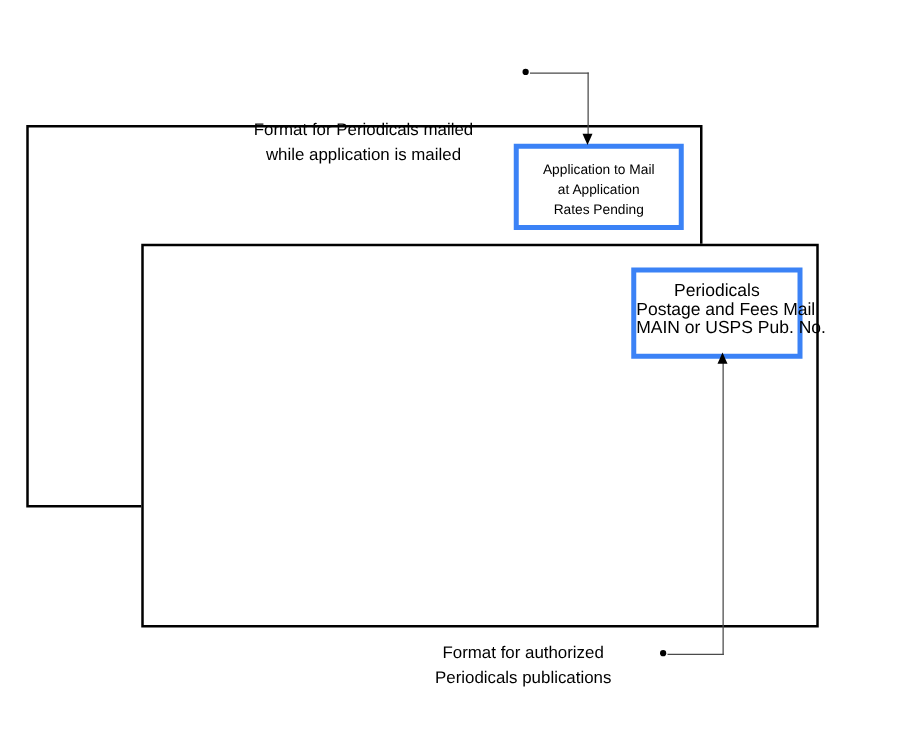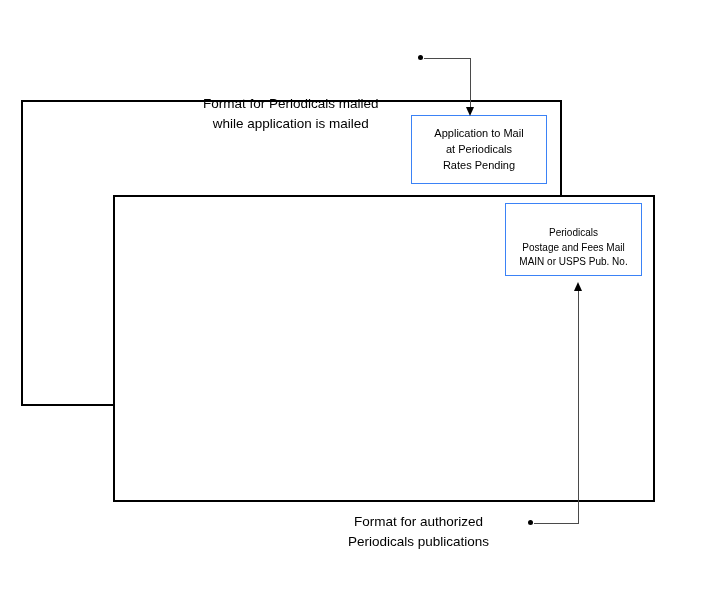--- a/index.html
+++ b/index.html
@@ -54,42 +54,42 @@
     width: 116px;
     height: 1px;
     background: #4d4d4d;
     margin: 7px 0 6px 0;
   }
   .legend-line { display: block; }
   
   .imprint-box {
     position: absolute;
     background: #ffffff;
-    border: 1px solid #3b82f6;
+    border: 4px solid #3b82f6;
     box-sizing: border-box;
     text-align: center;
     z-index: 5;
   }
   #imprint-application {
     left: 411px;
     top: 115px;
     width: 136px;
     height: 69px;
     font-size: 11px;
     line-height: 16px;
     padding-top: 9px;
   }
   #imprint-periodicals {
     left: 505px;
-    top: 203px;
+    top: 214px;
     width: 137px;
     height: 73px;
-    font-size: 10px;
+    font-size: 14px;
     line-height: 14.5px;
-    padding-top: 22px;
+    padding-top: 7px;
   }
   .imprint-line { display: block; white-space: nowrap; }
   
   .caption {
     position: absolute;
     font-size: 13.5px;
     line-height: 20px;
     text-align: center;
     white-space: nowrap;
     z-index: 6;
@@ -147,21 +147,21 @@
     <span class="addr-line">ABC COMPANY</span>
     <span class="addr-line">1234 MAIN ST</span>
     <span class="addr-line">ANYTOWN NY 11111</span>
     <div class="addr-rule"></div>
     <span class="legend-line">OFFICIAL BUSINESS</span>
     <span class="legend-line">Penalty for Private Use $300</span>
   </div>
 
   <div class="imprint-box" id="imprint-application">
     <span class="imprint-line">Application to Mail</span>
-    <span class="imprint-line">at Periodicals</span>
+    <span class="imprint-line">at Application</span>
     <span class="imprint-line">Rates Pending</span>
   </div>
 
   <div class="envelope" id="envelope-authorized"></div>
 
   <div class="return-address" id="return-address-authorized">
     <span class="addr-line">ABC COMPANY</span>
     <span class="addr-line">1234 MAIN ST</span>
     <span class="addr-line">ANYTOWN NY 11111</span>
     <div class="addr-rule"></div>

